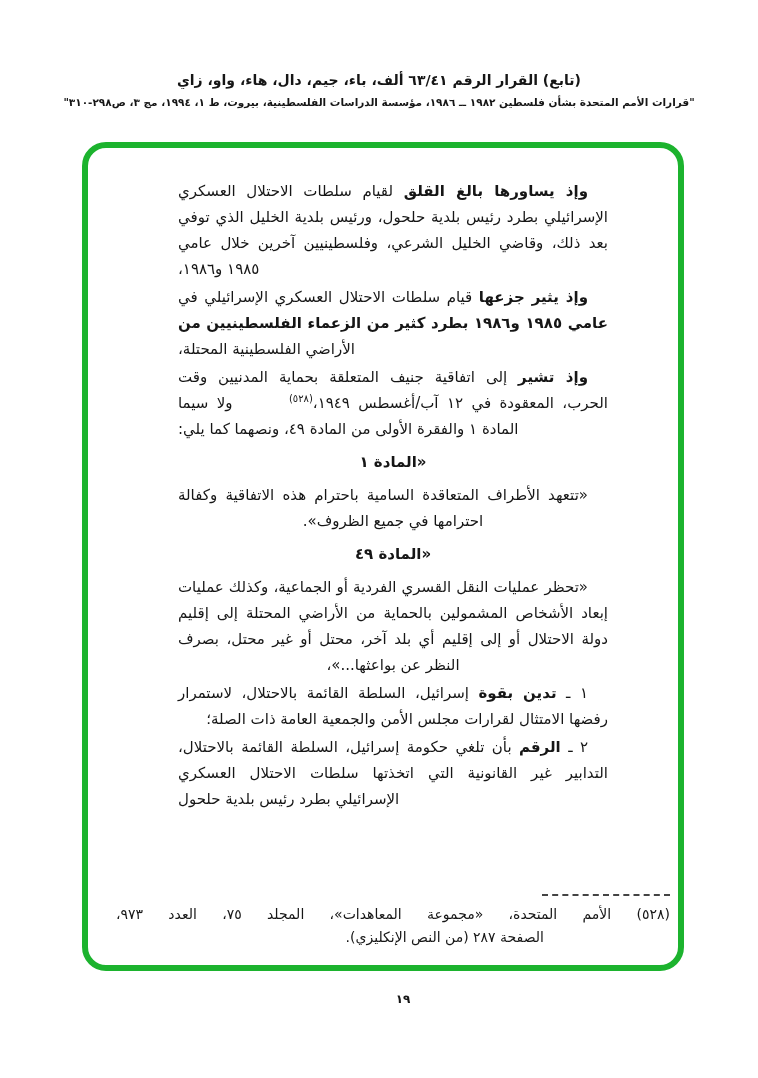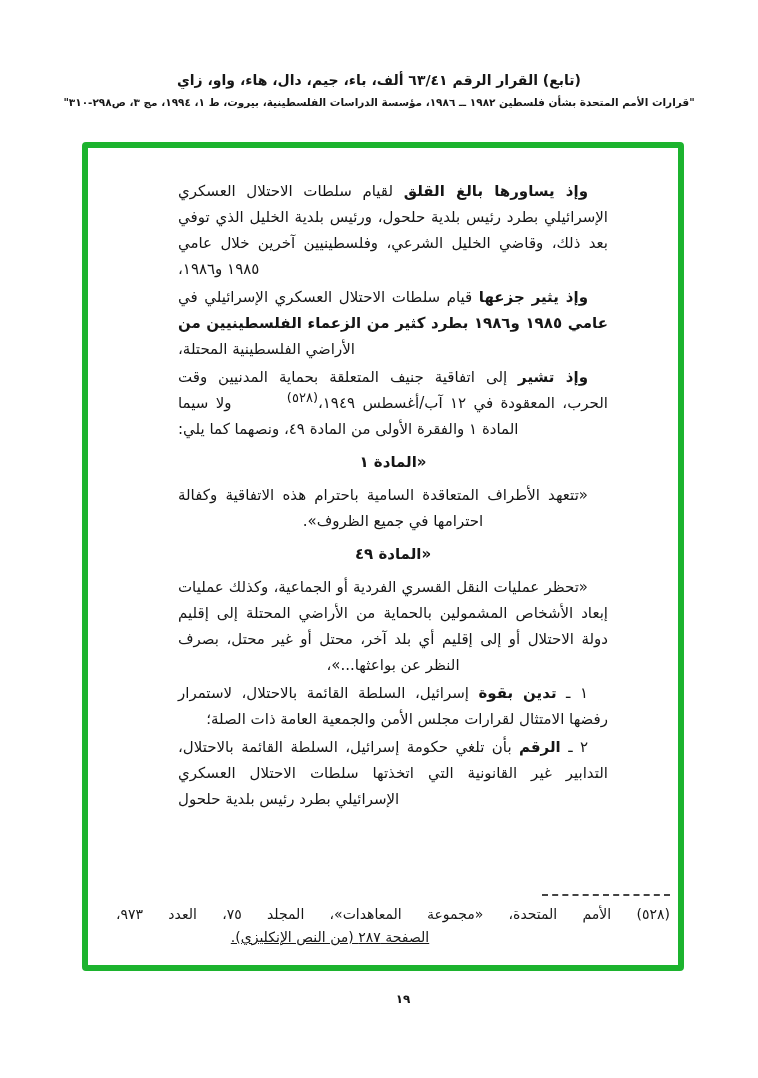--- a/index.html
+++ b/index.html
@@ -4,37 +4,37 @@
 <style>
   html,body{margin:0;padding:0;background:#ffffff;}
   body{width:758px;height:1078px;font-family:"DejaVu Sans",sans-serif;color:#161616;}
   .page{position:relative;width:758px;height:1074px;background:#fff;overflow:hidden;}
 
   .header{position:absolute;top:72px;left:0;width:100%;text-align:center;direction:rtl;}
   .title{font-size:14px;font-weight:bold;letter-spacing:0;}
   .source{font-size:10.5px;font-weight:bold;margin-top:8px;}
 
   .frame{position:absolute;left:82px;top:142px;width:602px;height:829px;
-         box-sizing:border-box;border:6px solid #1cb32e;border-radius:4px;background:#fff;}
+         box-sizing:border-box;border:6px solid #1cb32e;border-radius:24px;background:#fff;}
 
   .doc{position:absolute;top:0;left:0;right:0;direction:rtl;text-align:justify;
        padding:30px 70px 0 90px;font-size:15px;line-height:26px;}
   .para{margin:0 0 2px 0;text-indent:20px;}
   .last-left{text-align-last:left;}
   .last-center{text-align-last:center;}
   .lead{font-weight:bold;}
   .num{font-weight:normal;}
   .art-head{text-align:center;text-align-last:center;font-weight:bold;margin:7px 0;text-indent:0;font-size:15px;}
-  sup.ref{font-size:13px;line-height:0;vertical-align:6px;margin-left:48px;}
+  sup.ref{font-size:10px;line-height:0;vertical-align:6px;margin-left:48px;}
 
   .fn{position:absolute;left:28px;right:8px;bottom:16px;direction:rtl;
       font-size:14px;line-height:23px;}
   .fn-rule{width:128px;border-top:2px dashed #444;margin-bottom:7px;}
   .fn-line1{text-align:justify;text-align-last:justify;}
-  .fn-line2{text-align:center;padding-left:0;padding-right:126px;text-decoration:underline;}
+  .fn-line2{text-align:right;padding-left:0;padding-right:126px;}
 
   .pagenum{position:absolute;top:992px;left:0;width:100%;text-align:center;
            font-size:12px;font-weight:bold;direction:rtl;padding-left:24px;}
 </style>
 </head>
 <body>
 
 <div class="page">
 
   <div class="header">

